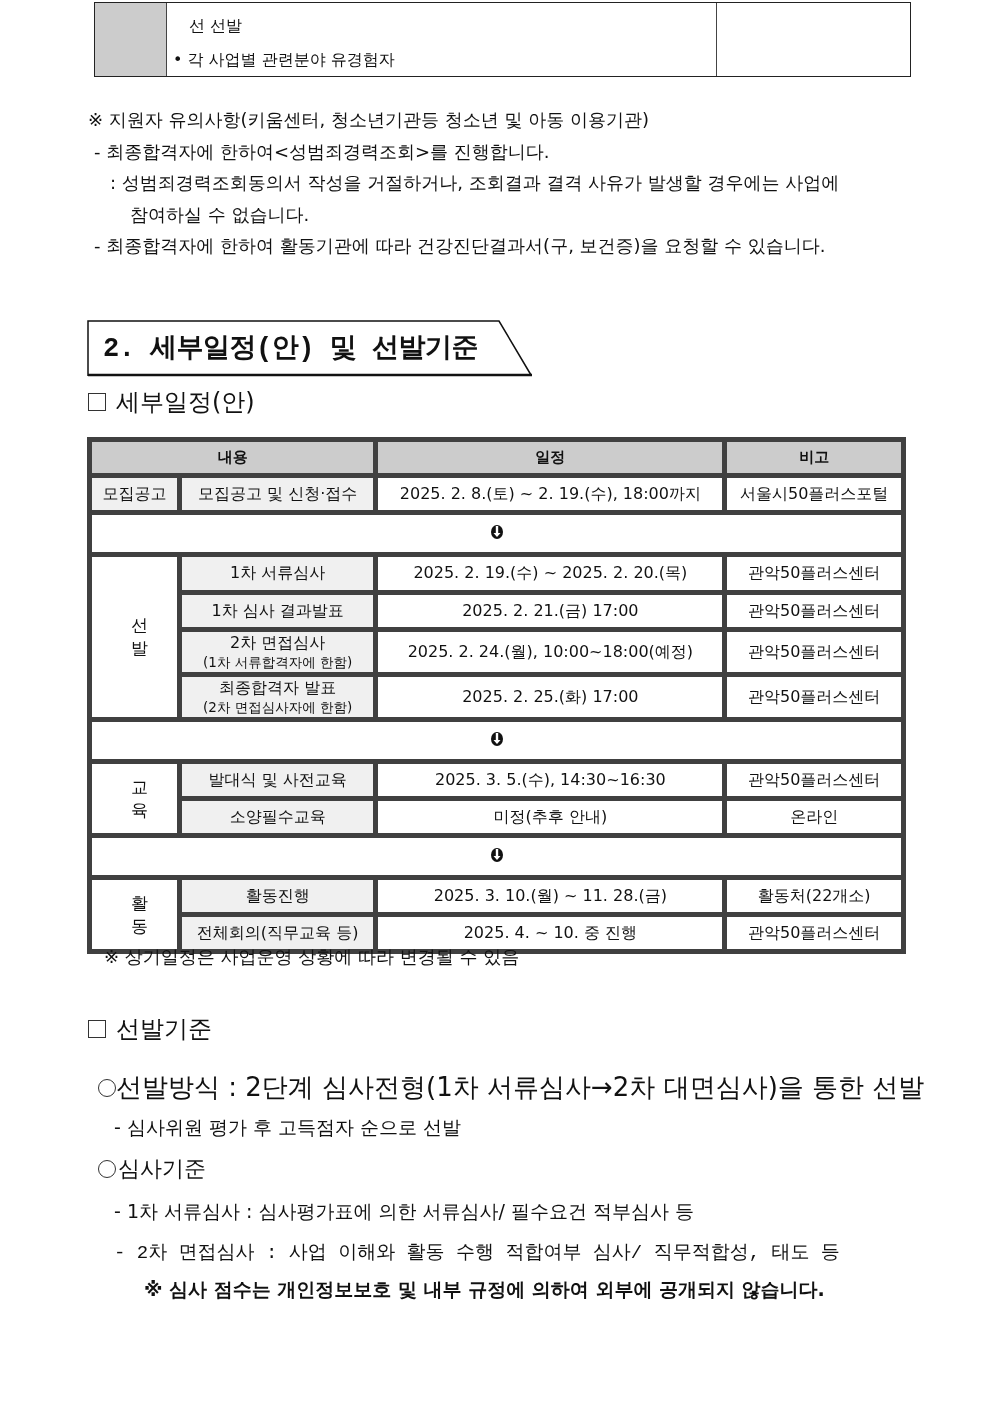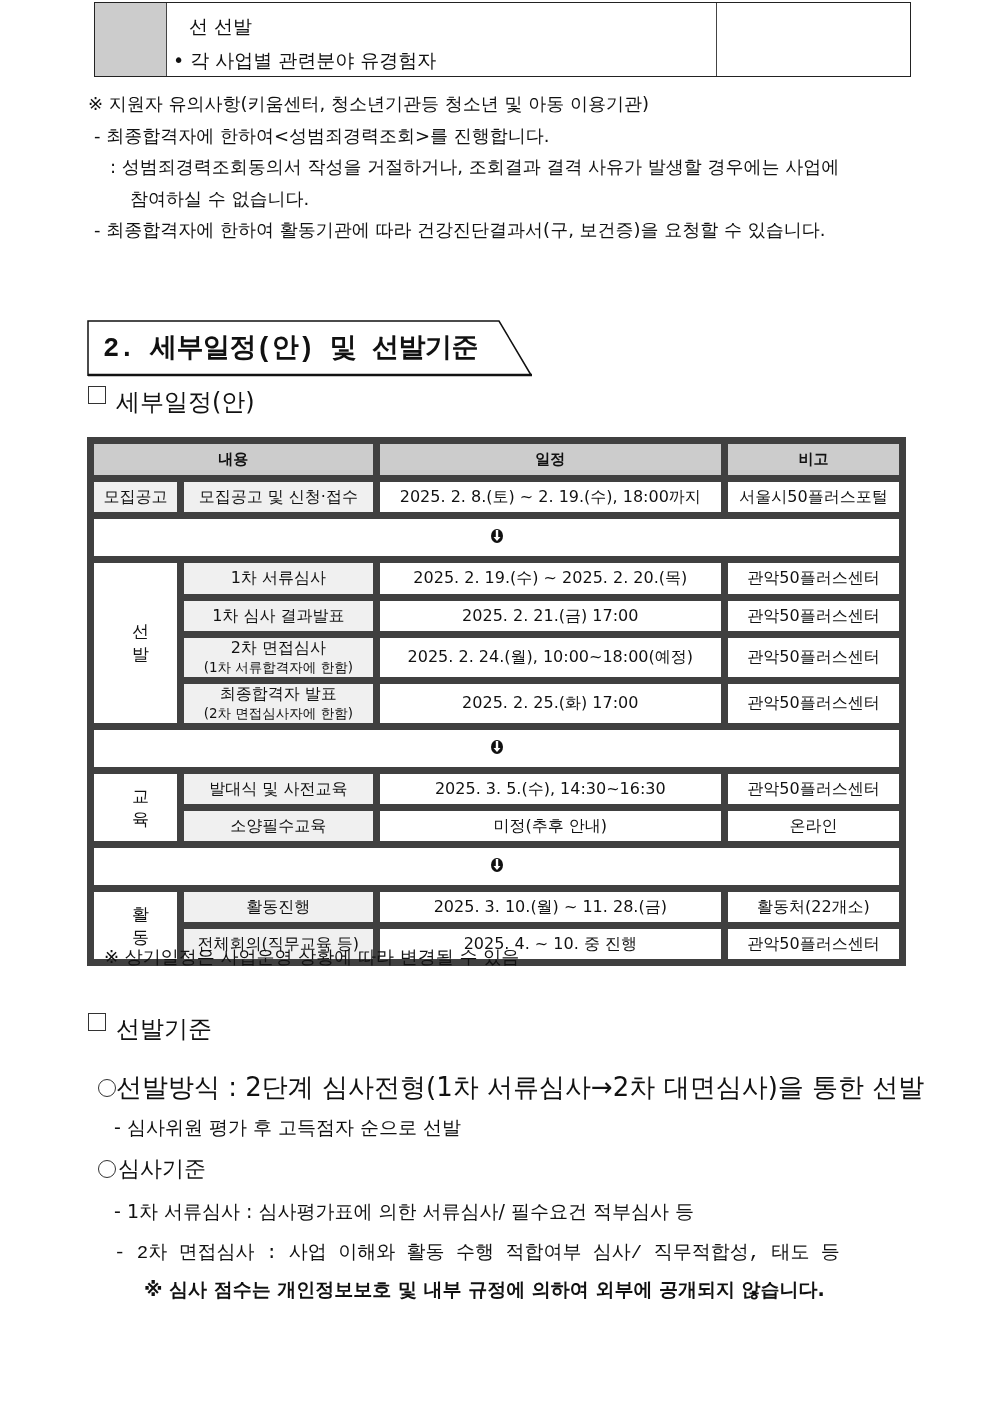--- a/index.html
+++ b/index.html
@@ -2,35 +2,35 @@
 <html><head>
 <meta charset="utf-8">
 <style>
   html, body { margin: 0; padding: 0; background: #ffffff; }
   body { width: 992px; height: 1403px; position: relative; font-family: "DejaVu Sans", "Liberation Sans", sans-serif; color: #111; overflow: hidden; }
   .abs { position: absolute; }
 
   
   .top-table { left: 94px; top: 2px; width: 817px; height: 75px; border: 1.5px solid #222; box-sizing: border-box; display: flex; }
   .top-table .c1 { width: 71px; background: #cccccc; border-right: 1px solid #444; }
-  .top-table .c2 { flex: 1; border-right: 1px solid #444; padding: 6px 0 0 12px; font-size: 19px; line-height: 34px; }
+  .top-table .c2 { flex: 1; border-right: 1px solid #444; padding: 6px 0 0 12px; font-size: 16px; line-height: 34px; }
   .top-table .c3 { width: 193px; }
 
-  .notes { left: 88px; top: 88px; width: 830px; font-size: 18px; line-height: 31.5px; }
+  .notes { left: 88px; top: 104px; width: 830px; font-size: 18px; line-height: 31.5px; }
   .notes div { white-space: nowrap; }
 
   .section-title { left: 87px; top: 320px; width: 445px; height: 56px; font-family: Liberation Mono, monospace; }
   .section-title svg { position: absolute; left: 0; top: 0; }
   .section-title .txt { position: absolute; left: 16px; top: 9px; font-size: 27px; font-weight: bold; letter-spacing: -0.5px; }
 
-  .subhead { font-size: 24px; display: flex; align-items: flex-start; gap: 10px; }
+  .subhead { font-size: 24px; display: flex; align-items: center; gap: 10px; }
   .box-icon { width: 18px; height: 18px; border: 1.5px solid #333; display: inline-block; box-sizing: border-box; }
 
   table.sched { position: absolute; left: 87px; top: 437px; width: 819px; border-collapse: collapse; border: 2.5px solid #111; font-size: 16px; }
-  table.sched td, table.sched th { border: 7px solid #404040; text-align: center; padding: 0; }
+  table.sched td, table.sched th { border: 5px solid #404040; text-align: center; padding: 0; }
   table.sched th { background: #cccccc; font-weight: bold; height: 31px; border-bottom: 3px double #333; font-family: "DejaVu Serif", serif; font-size: 15px; }
   table.sched td.gray { background: #f0f0f0; margin-left: 44px; }
   table.sched td.grp { letter-spacing: 26px; padding-left: 36px; font-size: 17px; }
   .sm { font-size: 13.5px; display: block; }
   .arrow-row td { height: 37px; }
 
   .criteria { left: 88px; font-size: 20px; }
 </style>
 </head>
 <body>

